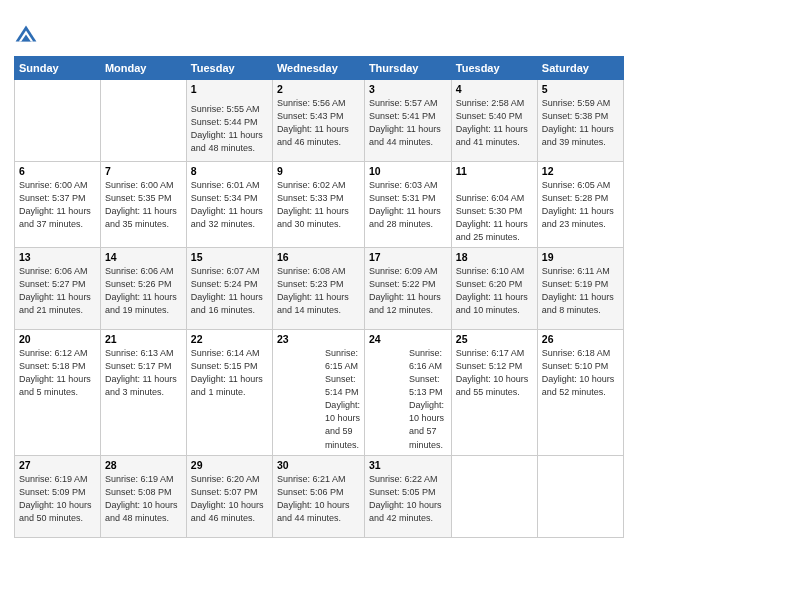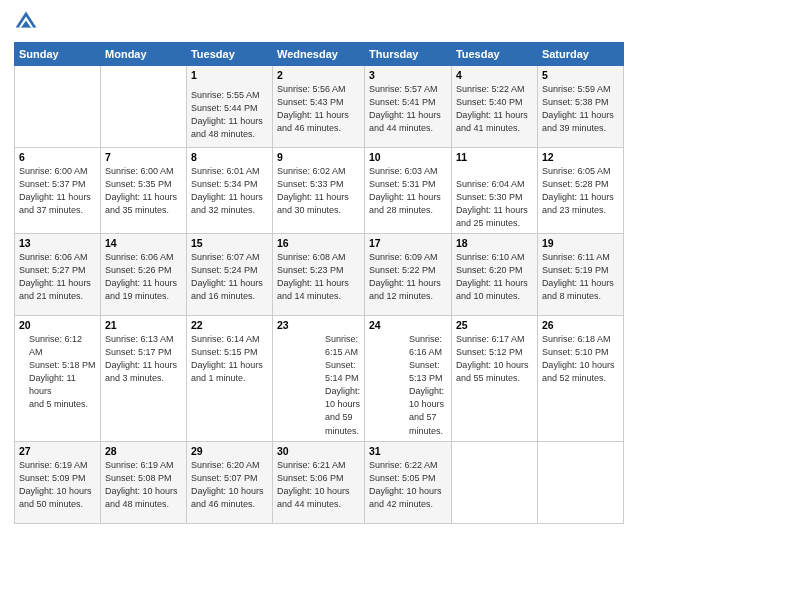--- a/index.html
+++ b/index.html
@@ -6,21 +6,21 @@
     body {
       width: 792px;
       height: 612px;
       font-family: Arial, Helvetica, sans-serif;
       background: #fff;
       overflow: hidden;
     }
     .page {
       width: 638px;
       height: 612px;
-      padding: 10px 14px;
+      padding: 24px 14px;
     }
     .header {
       display: flex;
       justify-content: space-between;
       align-items: flex-start;
       margin-bottom: 8px;
     }
     .logo {
       display: flex;
       align-items: center;
@@ -146,21 +146,21 @@
           </td>
           <td>
             <span class="day-num">3</span>
             <div class="day-info" style="white-space: pre-line;">Sunrise: 5:57 AM
 Sunset: 5:41 PM
 Daylight: 11 hours
 and 44 minutes.</div>
           </td>
           <td>
             <span class="day-num">4</span>
-            <div class="day-info" style="white-space: pre-line;">Sunrise: 5:22 AM
+            <div class="day-info" style="white-space: pre-line;">Sunrise: 2:58 AM
 Sunset: 5:40 PM
 Daylight: 11 hours
 and 41 minutes.</div>
           </td>
           <td>
             <span class="day-num">5</span>
             <div class="day-info" style="white-space: pre-line;">Sunrise: 5:59 AM
 Sunset: 5:38 PM
 Daylight: 11 hours
 and 39 minutes.</div>
@@ -264,21 +264,21 @@
             <span class="day-num">19</span>
             <div class="day-info" style="white-space: pre-line;">Sunrise: 6:11 AM
 Sunset: 5:19 PM
 Daylight: 11 hours
 and 8 minutes.</div>
           </td>
         </tr>
         <tr>
           <td>
             <span class="day-num">20</span>
-            <div class="day-info" style="white-space: pre-line; margin-left: 10px;">Sunrise: 6:12 AM
+            <div class="day-info" style="white-space: pre-line;">Sunrise: 6:12 AM
 Sunset: 5:18 PM
 Daylight: 11 hours
 and 5 minutes.</div>
           </td>
           <td>
             <span class="day-num">21</span>
             <div class="day-info" style="white-space: pre-line;">Sunrise: 6:13 AM
 Sunset: 5:17 PM
 Daylight: 11 hours
 and 3 minutes.</div>

